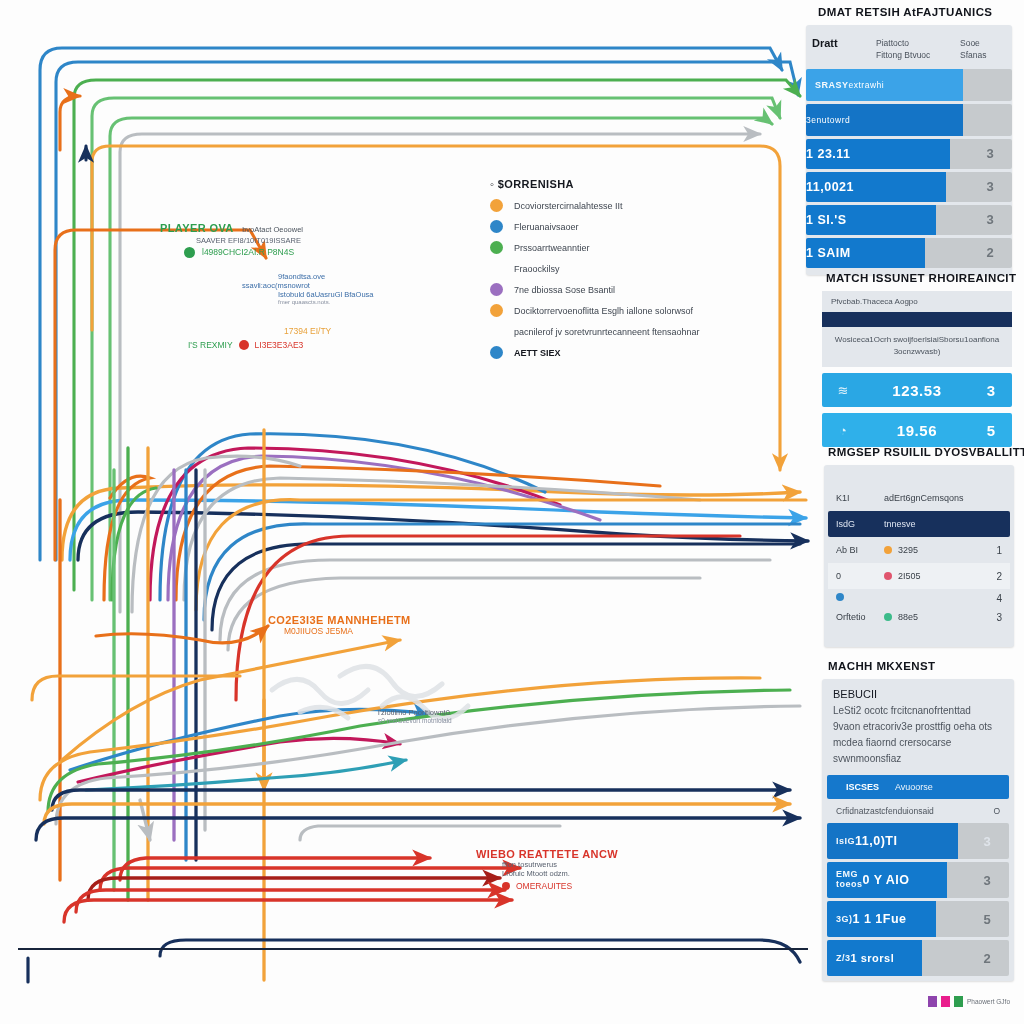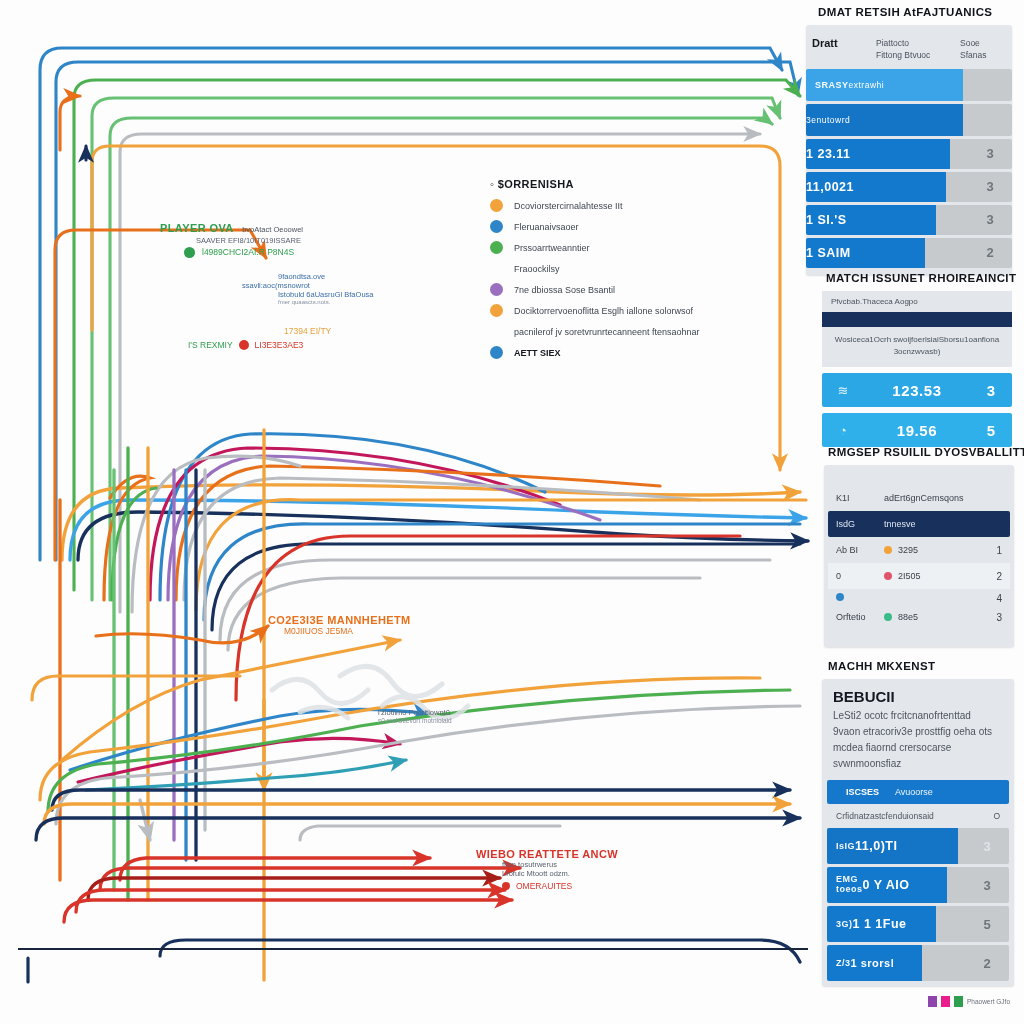--- a/index.html
+++ b/index.html
@@ -46,21 +46,21 @@
   
   .p3-r{display:flex;align-items:center;height:26px;padding:0 8px;font-size:9px;color:#3b424a;}
   .p3-r .k{width:48px;}
   .p3-r .m{flex:1;display:flex;align-items:center;gap:6px;}
   .p3-r .n{width:30px;text-align:right;font-size:10px;}
   .p3-r.hdr{background:#17305c;color:#dfe6f2;border-radius:2px;}
   .p3-r.alt{background:#eef1f4;}
   .dot{width:8px;height:8px;border-radius:50%;display:inline-block;}
 
   
-  .p4-h{font-size:15px;font-weight:bold;color:#141821;padding:4px 6px 3px;}
+  .p4-h{font-size:11px;font-weight:normal;color:#141821;padding:4px 6px 3px;}
   .p4-p{font-size:10px;color:#4d545d;line-height:1.6;padding:0 6px 8px;}
   .p4-blue{display:flex;align-items:center;background:#1578cc;color:#fff;
     height:24px;border-radius:2px;font-size:9px;font-weight:bold;padding:0 19px;gap:16px;}
   .p4-gray{display:flex;align-items:center;justify-content:space-between;
     height:24px;font-size:8.5px;color:#4d545d;padding:0 9px;}
 
   
   .anno{position:absolute;white-space:nowrap;}
   .anno .t1{font-size:11px;font-weight:bold;letter-spacing:.4px;}
   .anno .t2{font-size:8.5px;}

